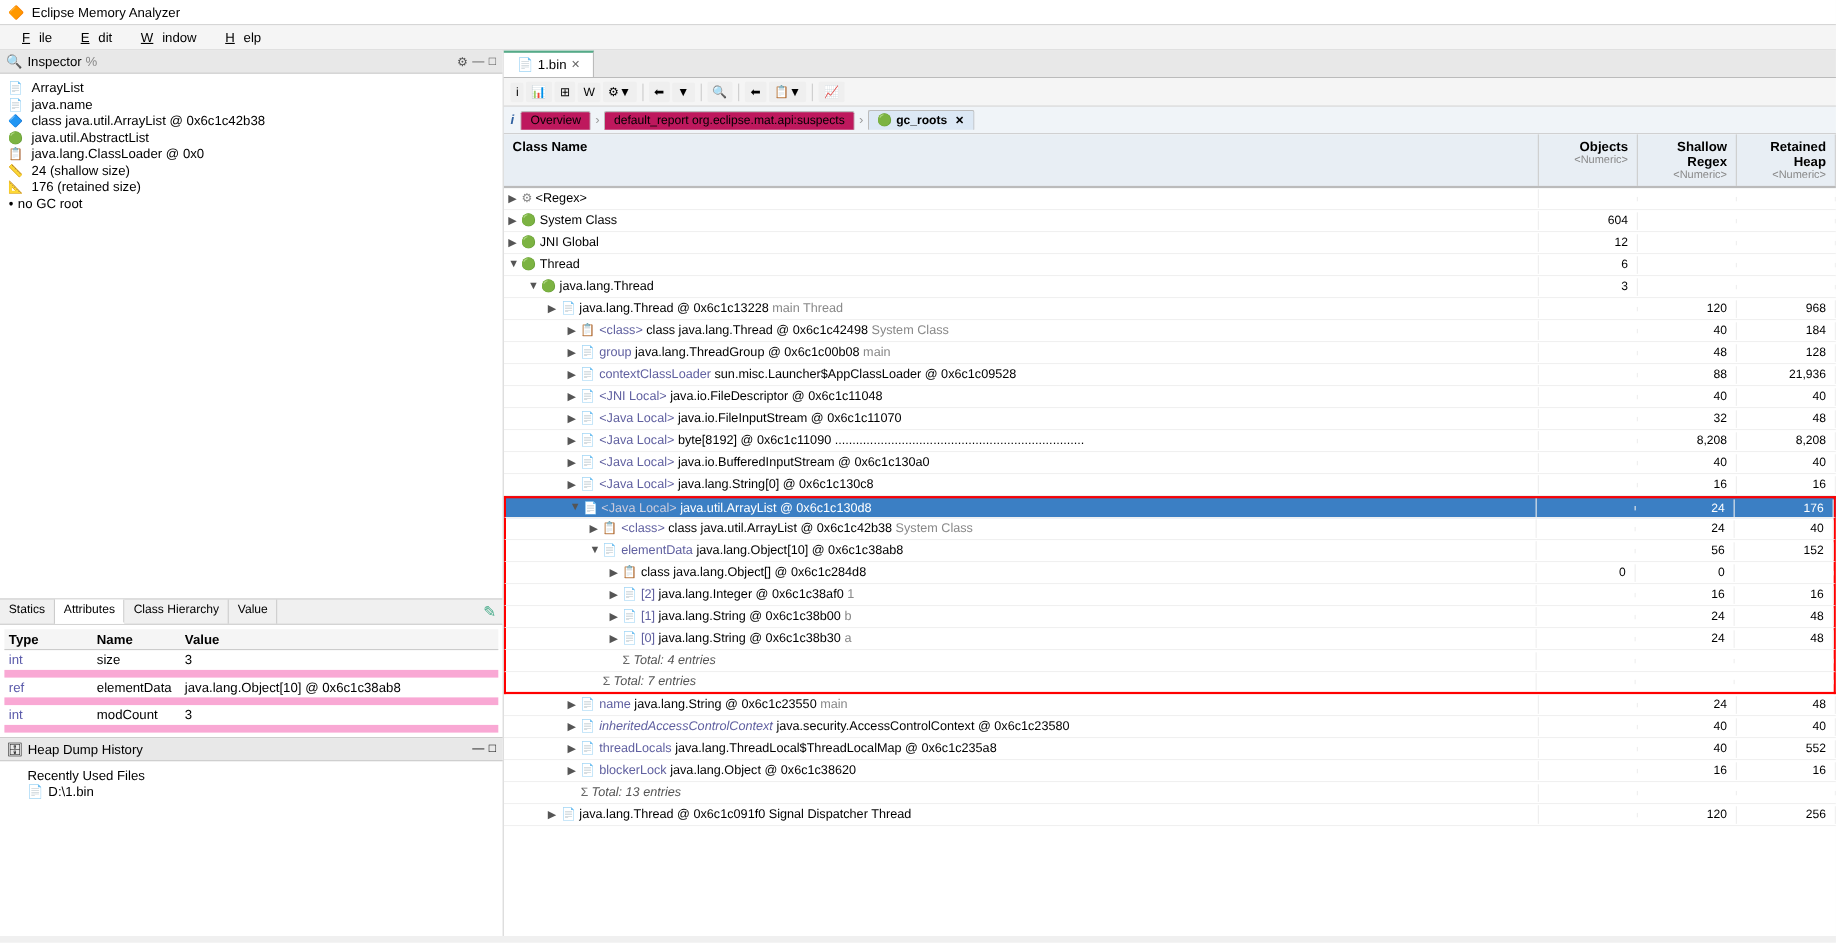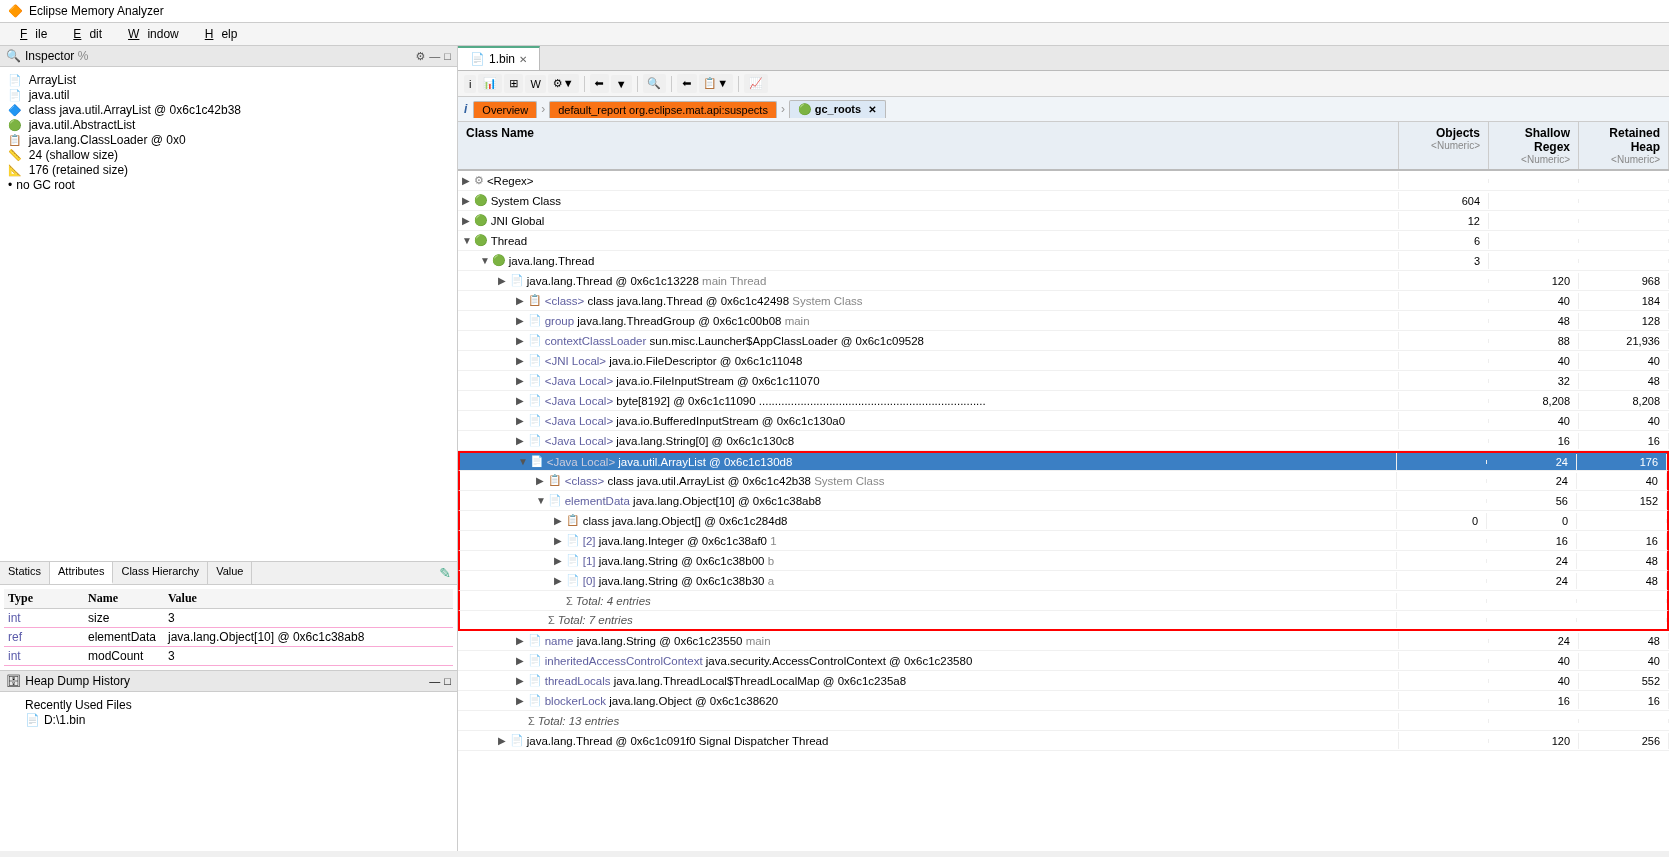--- a/index.html
+++ b/index.html
@@ -31,22 +31,22 @@
     
     
     #inspector-tabs { display: flex; border-top: 1px solid #ccc; border-bottom: 1px solid #ccc; background: #f0f0f0; }
     #inspector-tabs .tab { padding: 3px 8px; border-right: 1px solid #ccc; cursor: pointer; font-size: 11px; }
     #inspector-tabs .tab.active { background: #fff; border-bottom: 2px solid #fff; }
     #inspector-tabs .tab-action { margin-left: auto; padding: 3px 6px; cursor: pointer; color: #4a8; font-size: 14px; }
     
     
     #attributes-table { padding: 4px; font-size: 12px; }
     .attr-header { display: flex; gap: 0; border-bottom: 1px solid #ccc; padding: 2px 4px; font-weight: bold; background: #f5f5f5; }
-    .attr-header span { min-width: 80px; font-family: Liberation Serif, serif; }
-    .attr-row { display: flex; padding: 2px 4px; border-bottom: 1px solid #f9a8d4; }
+    .attr-header span { min-width: 80px; }
+    .attr-row { display: flex; padding: 2px 4px; border-bottom: 7px solid #f9a8d4; }
     .attr-row span { min-width: 80px; }
     .attr-row .type { color: #5a5aaa; }
     
     
     #heap-history { height: 180px; display: flex; flex-direction: column; }
     #heap-history-header { background: #e8e8e8; border-bottom: 1px solid #ccc; padding: 3px 6px; display: flex; align-items: center; justify-content: space-between; font-size: 12px; }
     #heap-history-header-left { display: flex; align-items: center; gap: 4px; }
     #heap-history-header-icons { display: flex; gap: 4px; }
     #heap-history-header-icons span { font-size: 11px; cursor: pointer; }
     #heap-history-content { padding: 6px 25px; font-size: 12px; }
@@ -61,21 +61,21 @@
     .editor-tab.active { background: #fff; border-top: 2px solid #5a8; }
     .editor-tab .close-x { font-size: 10px; color: #666; }
     
     
     #toolbar { display: flex; align-items: center; gap: 2px; padding: 3px 6px; border-bottom: 1px solid #ccc; background: #f5f5f5; }
     .tb-btn { padding: 2px 4px; border: 1px solid transparent; cursor: pointer; font-size: 11px; border-radius: 2px; }
     .tb-sep { width: 1px; height: 16px; background: #ccc; margin: 0 3px; }
     
     
     #nav-tabs { display: flex; align-items: center; padding: 3px 6px; border-bottom: 1px solid #ccc; background: #f0f4f8; font-size: 12px; gap: 2px; }
-    .nav-tab { padding: 2px 8px; border: 1px solid #bbb; border-bottom: none; background: #f97316; cursor: pointer; font-size: 11px; border-radius: 2px 2px 0 0; }
+    .nav-tab { padding: 2px 8px; border: 1px solid #bbb; border-bottom: none; background: #be185d; cursor: pointer; font-size: 11px; border-radius: 2px 2px 0 0; }
     .nav-tab.active { background: #dce8f5; font-weight: bold; }
     .nav-tab .close-x { margin-left: 4px; font-size: 10px; }
     .nav-separator { color: #999; margin: 0 2px; }
     
     
     #tree-table { flex: 1; overflow: auto; }
     .tt-header { display: flex; background: #e8eef4; border-bottom: 2px solid #bbb; font-size: 12px; font-weight: bold; position: sticky; top: 0; z-index: 10; }
     .tt-header .col-name { flex: 1; padding: 4px 8px; border-right: 1px solid #ccc; }
     .tt-header .col-num { width: 90px; padding: 4px 8px; border-right: 1px solid #ccc; text-align: right; }
     .tt-sub { font-size: 10px; font-weight: normal; color: #888; display: block; }
@@ -123,21 +123,21 @@
         </div>
       </div>
 
       <div id="inspector-content">
         <div class="inspector-item">
           <span class="row-icon">📄</span>
           <span>ArrayList</span>
         </div>
         <div class="inspector-item">
           <span class="row-icon">📄</span>
-          <span>java.util</span>
+          <span>java.name</span>
         </div>
         <div class="inspector-item">
           <span class="row-icon icon-blue">🔷</span>
           <span>class java.util.ArrayList @ 0x6c1c42b38</span>
         </div>
         <div class="inspector-item">
           <span class="row-icon icon-green">🟢</span>
           <span>java.util.AbstractList</span>
         </div>
         <div class="inspector-item">
@@ -537,21 +537,21 @@
             </div>
             <div class="col-num-cell"></div>
             <div class="col-num-cell">24</div>
             <div class="col-num-cell">48</div>
           </div>
           <div class="tt-row">
             <div class="col-name-cell">
               <span class="indent" style="width: 54px; display: inline-block;"></span>
               <span class="expand-btn">▶</span>
               <span class="row-icon">📄</span>
-              <span><span style="color: rgb(96, 96, 160);">inheritedAccessControlContext </span> java.security.AccessControlContext @ 0x6c1c23580</span>
+              <span><span style="color: rgb(96, 96, 160); font-style: italic;">inheritedAccessControlContext </span> java.security.AccessControlContext @ 0x6c1c23580</span>
             </div>
             <div class="col-num-cell"></div>
             <div class="col-num-cell">40</div>
             <div class="col-num-cell">40</div>
           </div>
           <div class="tt-row">
             <div class="col-name-cell">
               <span class="indent" style="width: 54px; display: inline-block;"></span>
               <span class="expand-btn">▶</span>
               <span class="row-icon">📄</span>

